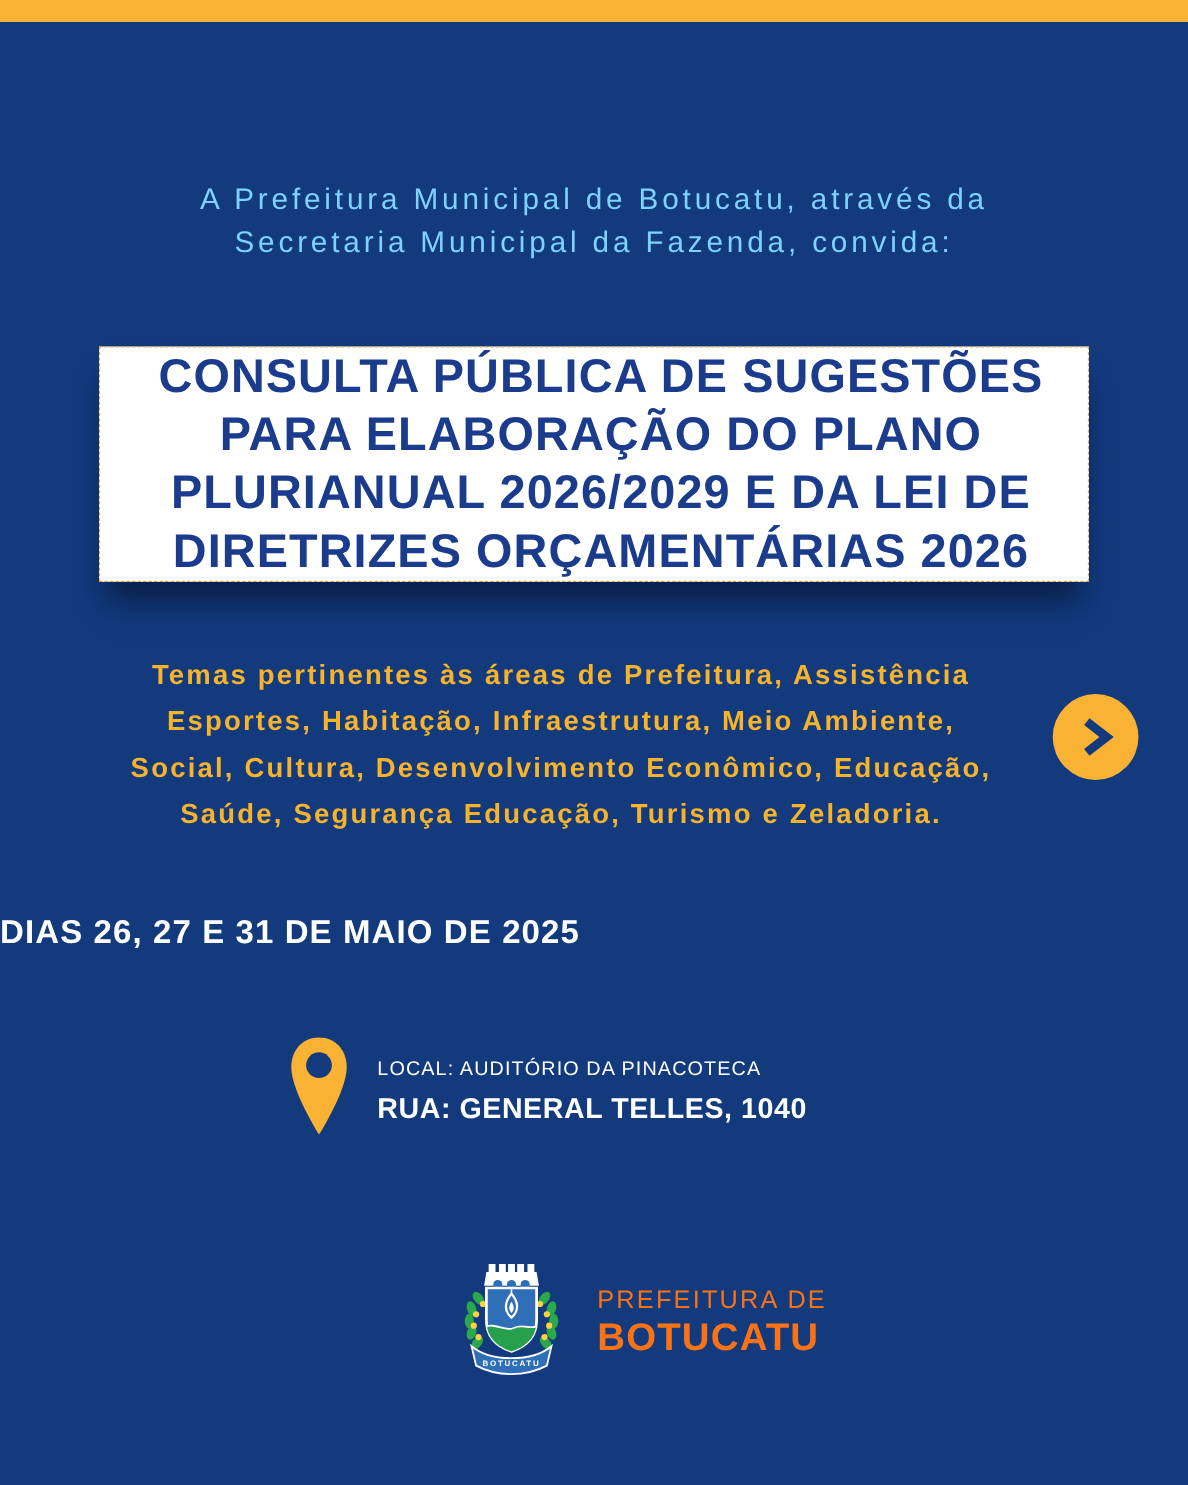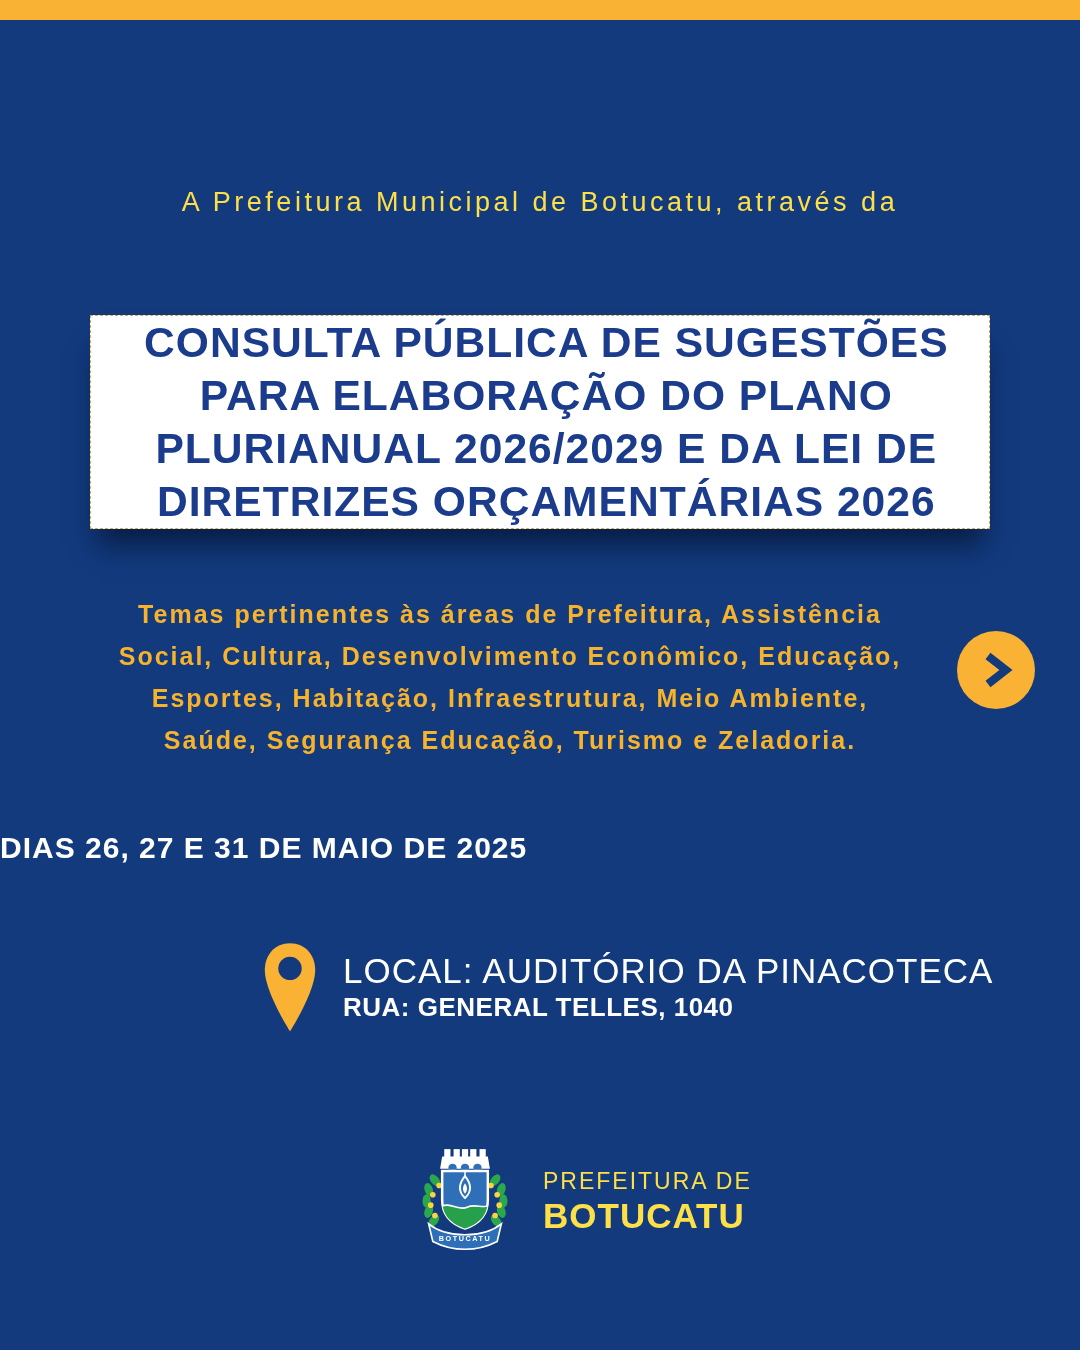--- a/index.html
+++ b/index.html
@@ -6,22 +6,22 @@
   html,body{margin:0;padding:0;background:#0d2c63;}
   .canvas{
     position:relative;width:1080px;height:1350px;overflow:hidden;
     background:#123A7D;
     font-family:"Liberation Sans","DejaVu Sans",sans-serif;
     -webkit-font-smoothing:antialiased;
   }
   .topbar{position:absolute;top:0;left:0;width:100%;height:20px;background:#F9B233;}
   .intro{
     position:absolute;top:162px;left:0;width:100%;
-    text-align:center;color:#fde047;
-    font-size:27px;line-height:39px;font-weight:400;letter-spacing:3.5px;margin-top:21px;
+    text-align:center;color:#7dd3fc;
+    font-size:27px;line-height:39px;font-weight:400;letter-spacing:3.5px;
   }
   .title-card{
     position:absolute;left:90px;top:315px;width:900px;height:214px;
     background:#FFFFFF;border:1px dashed #D9A94E;box-sizing:border-box;
     display:flex;align-items:center;justify-content:center;
     box-shadow:0 24px 26px -8px rgba(3,12,35,0.62);
     padding-left:12px;
   }
   .title-card .title{
     text-align:center;color:#1B3C8C;font-weight:800;
@@ -41,54 +41,55 @@
   .date-line{
     position:absolute;top:831px;left:0;width:100%;
     color:#FFFFFF;font-weight:800;
     font-size:30px;letter-spacing:1px;
   }
   .location{
     position:absolute;left:263px;top:941px;
     display:flex;align-items:center;gap:26px;
   }
   .loc-text{color:#FFFFFF;}
-  .loc-line1{font-size:35px;font-weight:400;letter-spacing:1px;line-height:34px;}
+  .loc-line1{font-size:18px;font-weight:400;letter-spacing:1px;line-height:34px;}
   .loc-line2{font-size:26px;font-weight:700;letter-spacing:0.5px;line-height:38px;}
   .brand{
     position:absolute;left:413px;top:1146px;
     display:flex;align-items:center;gap:26px;
   }
-  .brand-text{color:#fde047;}
+  .brand-text{color:#f97316;}
   .brand-line1{font-size:23px;font-weight:400;letter-spacing:2px;line-height:30px;}
   .brand-line2{font-size:35px;font-weight:800;letter-spacing:1px;line-height:40px;}
 </style>
 </head>
 <body>
 
 <div class="canvas">
 
   <div class="topbar"></div>
 
   <div class="intro">
     <div>A Prefeitura Municipal de Botucatu, através da</div>
+    <div>Secretaria Municipal da Fazenda, convida:</div>
   </div>
 
   <div class="title-card">
     <div class="title">
       <div>CONSULTA PÚBLICA DE SUGESTÕES</div>
       <div>PARA ELABORAÇÃO DO PLANO</div>
       <div>PLURIANUAL 2026/2029 E DA LEI DE</div>
       <div>DIRETRIZES ORÇAMENTÁRIAS 2026</div>
     </div>
   </div>
 
   <div class="topics">
     <div>Temas pertinentes às áreas de Prefeitura, Assistência</div>
+    <div>Esportes, Habitação, Infraestrutura, Meio Ambiente,</div>
     <div>Social, Cultura, Desenvolvimento Econômico, Educação,</div>
-    <div>Esportes, Habitação, Infraestrutura, Meio Ambiente,</div>
     <div>Saúde, Segurança Educação, Turismo e Zeladoria.</div>
   </div>
 
   <button class="next-btn">
     <span style="display:flex;">
       <svg width="40" height="44" viewBox="0 0 40 44">
         <polyline points="12,8 30,22 12,36" fill="none" stroke="#123A7D" stroke-width="8" stroke-linecap="butt" stroke-linejoin="miter"></polyline>
       </svg>
     </span>
   </button>

